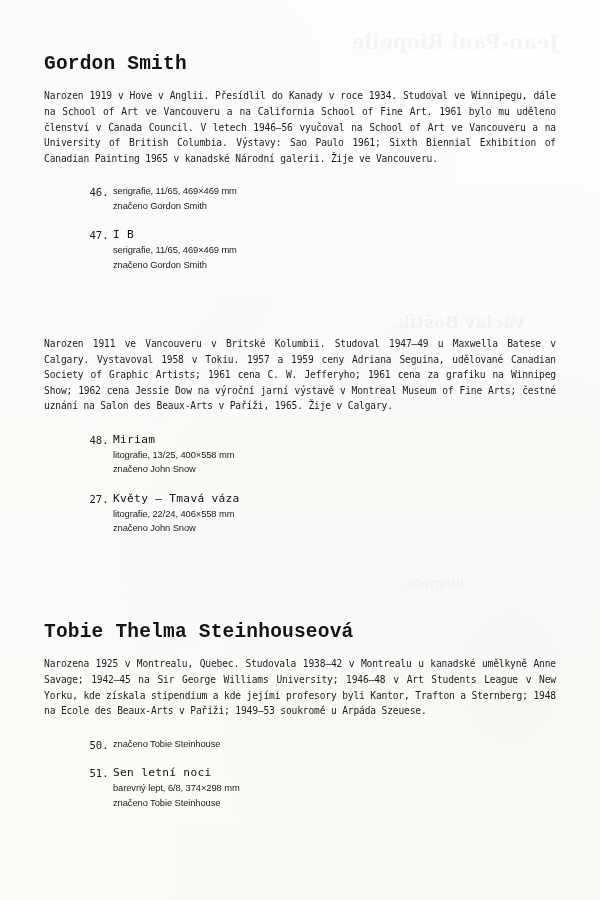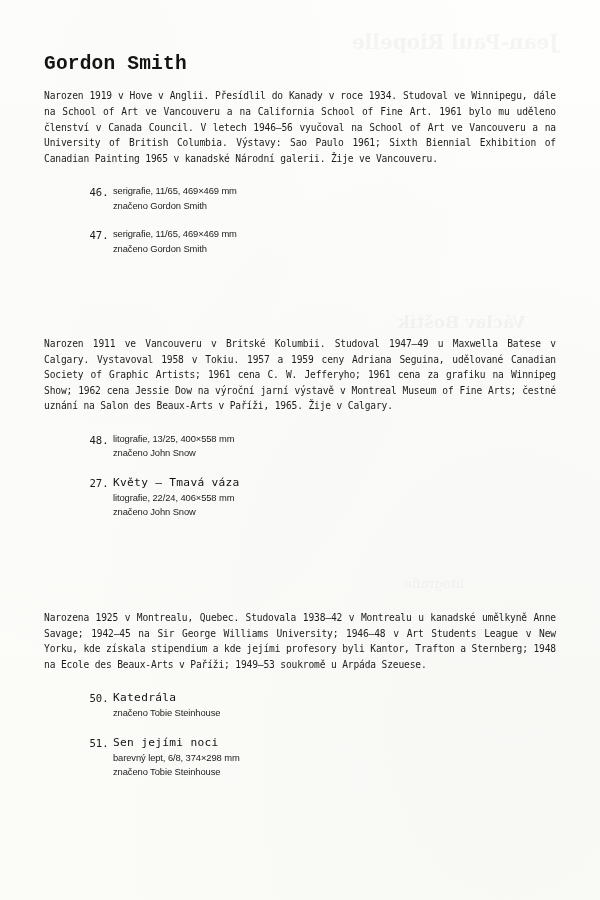--- a/index.html
+++ b/index.html
@@ -119,53 +119,55 @@
     <h1 class="artist-name">Gordon Smith</h1>
     <p class="bio">Narozen 1919 v Hove v Anglii. Přesídlil do Kanady v roce 1934. Studoval ve Winnipegu, dále na School of Art ve Vancouveru a na California School of Fine Art. 1961 bylo mu uděleno členství v Canada Council. V letech 1946—56 vyučoval na School of Art ve Vancouveru a na University of British Columbia. Výstavy: Sao Paulo 1961; Sixth Biennial Exhibition of Canadian Painting 1965 v kanadské Národní galerii. Žije ve Vancouveru.</p>
     <div class="works">
       <div class="work">
         <span class="work-num">46.</span>
         <p class="work-detail">serigrafie, 11/65, 469×469 mm</p>
         <p class="work-detail">značeno Gordon Smith</p>
       </div>
       <div class="work">
         <span class="work-num">47.</span>
+        <p class="work-title">I B</p>
         <p class="work-detail">serigrafie, 11/65, 469×469 mm</p>
         <p class="work-detail">značeno Gordon Smith</p>
       </div>
     </div>
   </div>
 
   <div class="artist-block" style="top:336px;">
     <p class="bio">Narozen 1911 ve Vancouveru v Britské Kolumbii. Studoval 1947—49 u Maxwella Batese v Calgary. Vystavoval 1958 v Tokiu. 1957 a 1959 ceny Adriana Seguina, udělované Canadian Society of Graphic Artists; 1961 cena C. W. Jefferyho; 1961 cena za grafiku na Winnipeg Show; 1962 cena Jessie Dow na výroční jarní výstavě v Montreal Museum of Fine Arts; čestné uznání na Salon des Beaux-Arts v Paříži, 1965. Žije v Calgary.</p>
     <div class="works">
       <div class="work">
         <span class="work-num">48.</span>
+        <p class="work-title">Miriam</p>
         <p class="work-detail">litografie, 13/25, 400×558 mm</p>
         <p class="work-detail">značeno John Snow</p>
       </div>
       <div class="work">
         <span class="work-num">27.</span>
         <p class="work-title">Květy — Tmavá váza</p>
         <p class="work-detail">litografie, 22/24, 406×558 mm</p>
         <p class="work-detail">značeno John Snow</p>
       </div>
     </div>
   </div>
 
   <div class="artist-block" style="top:610px;">
+    <h1 class="artist-name">Tobie Thelma Steinhouseová</h1>
     <p class="bio">Narozena 1925 v Montrealu, Quebec. Studovala 1938—42 v Montrealu u kanadské umělkyně Anne Savage; 1942—45 na Sir George Williams University; 1946—48 v Art Students League v New Yorku, kde získala stipendium a kde jejími profesory byli Kantor, Trafton a Sternberg; 1948 na Ecole des Beaux-Arts v Paříži; 1949—53 soukromě u Arpáda Szeuese.</p>
     <div class="works">
       <div class="work">
         <span class="work-num">50.</span>
-        <p class="work-title">Katedrála</p>
         <p class="work-detail">značeno Tobie Steinhouse</p>
       </div>
       <div class="work">
         <span class="work-num">51.</span>
-        <p class="work-title">Sen jejími noci</p>
+        <p class="work-title">Sen letní noci</p>
         <p class="work-detail">barevný lept, 6/8, 374×298 mm</p>
         <p class="work-detail">značeno Tobie Steinhouse</p>
       </div>
     </div>
   </div>
 
 </div>
 
 </body></html>

